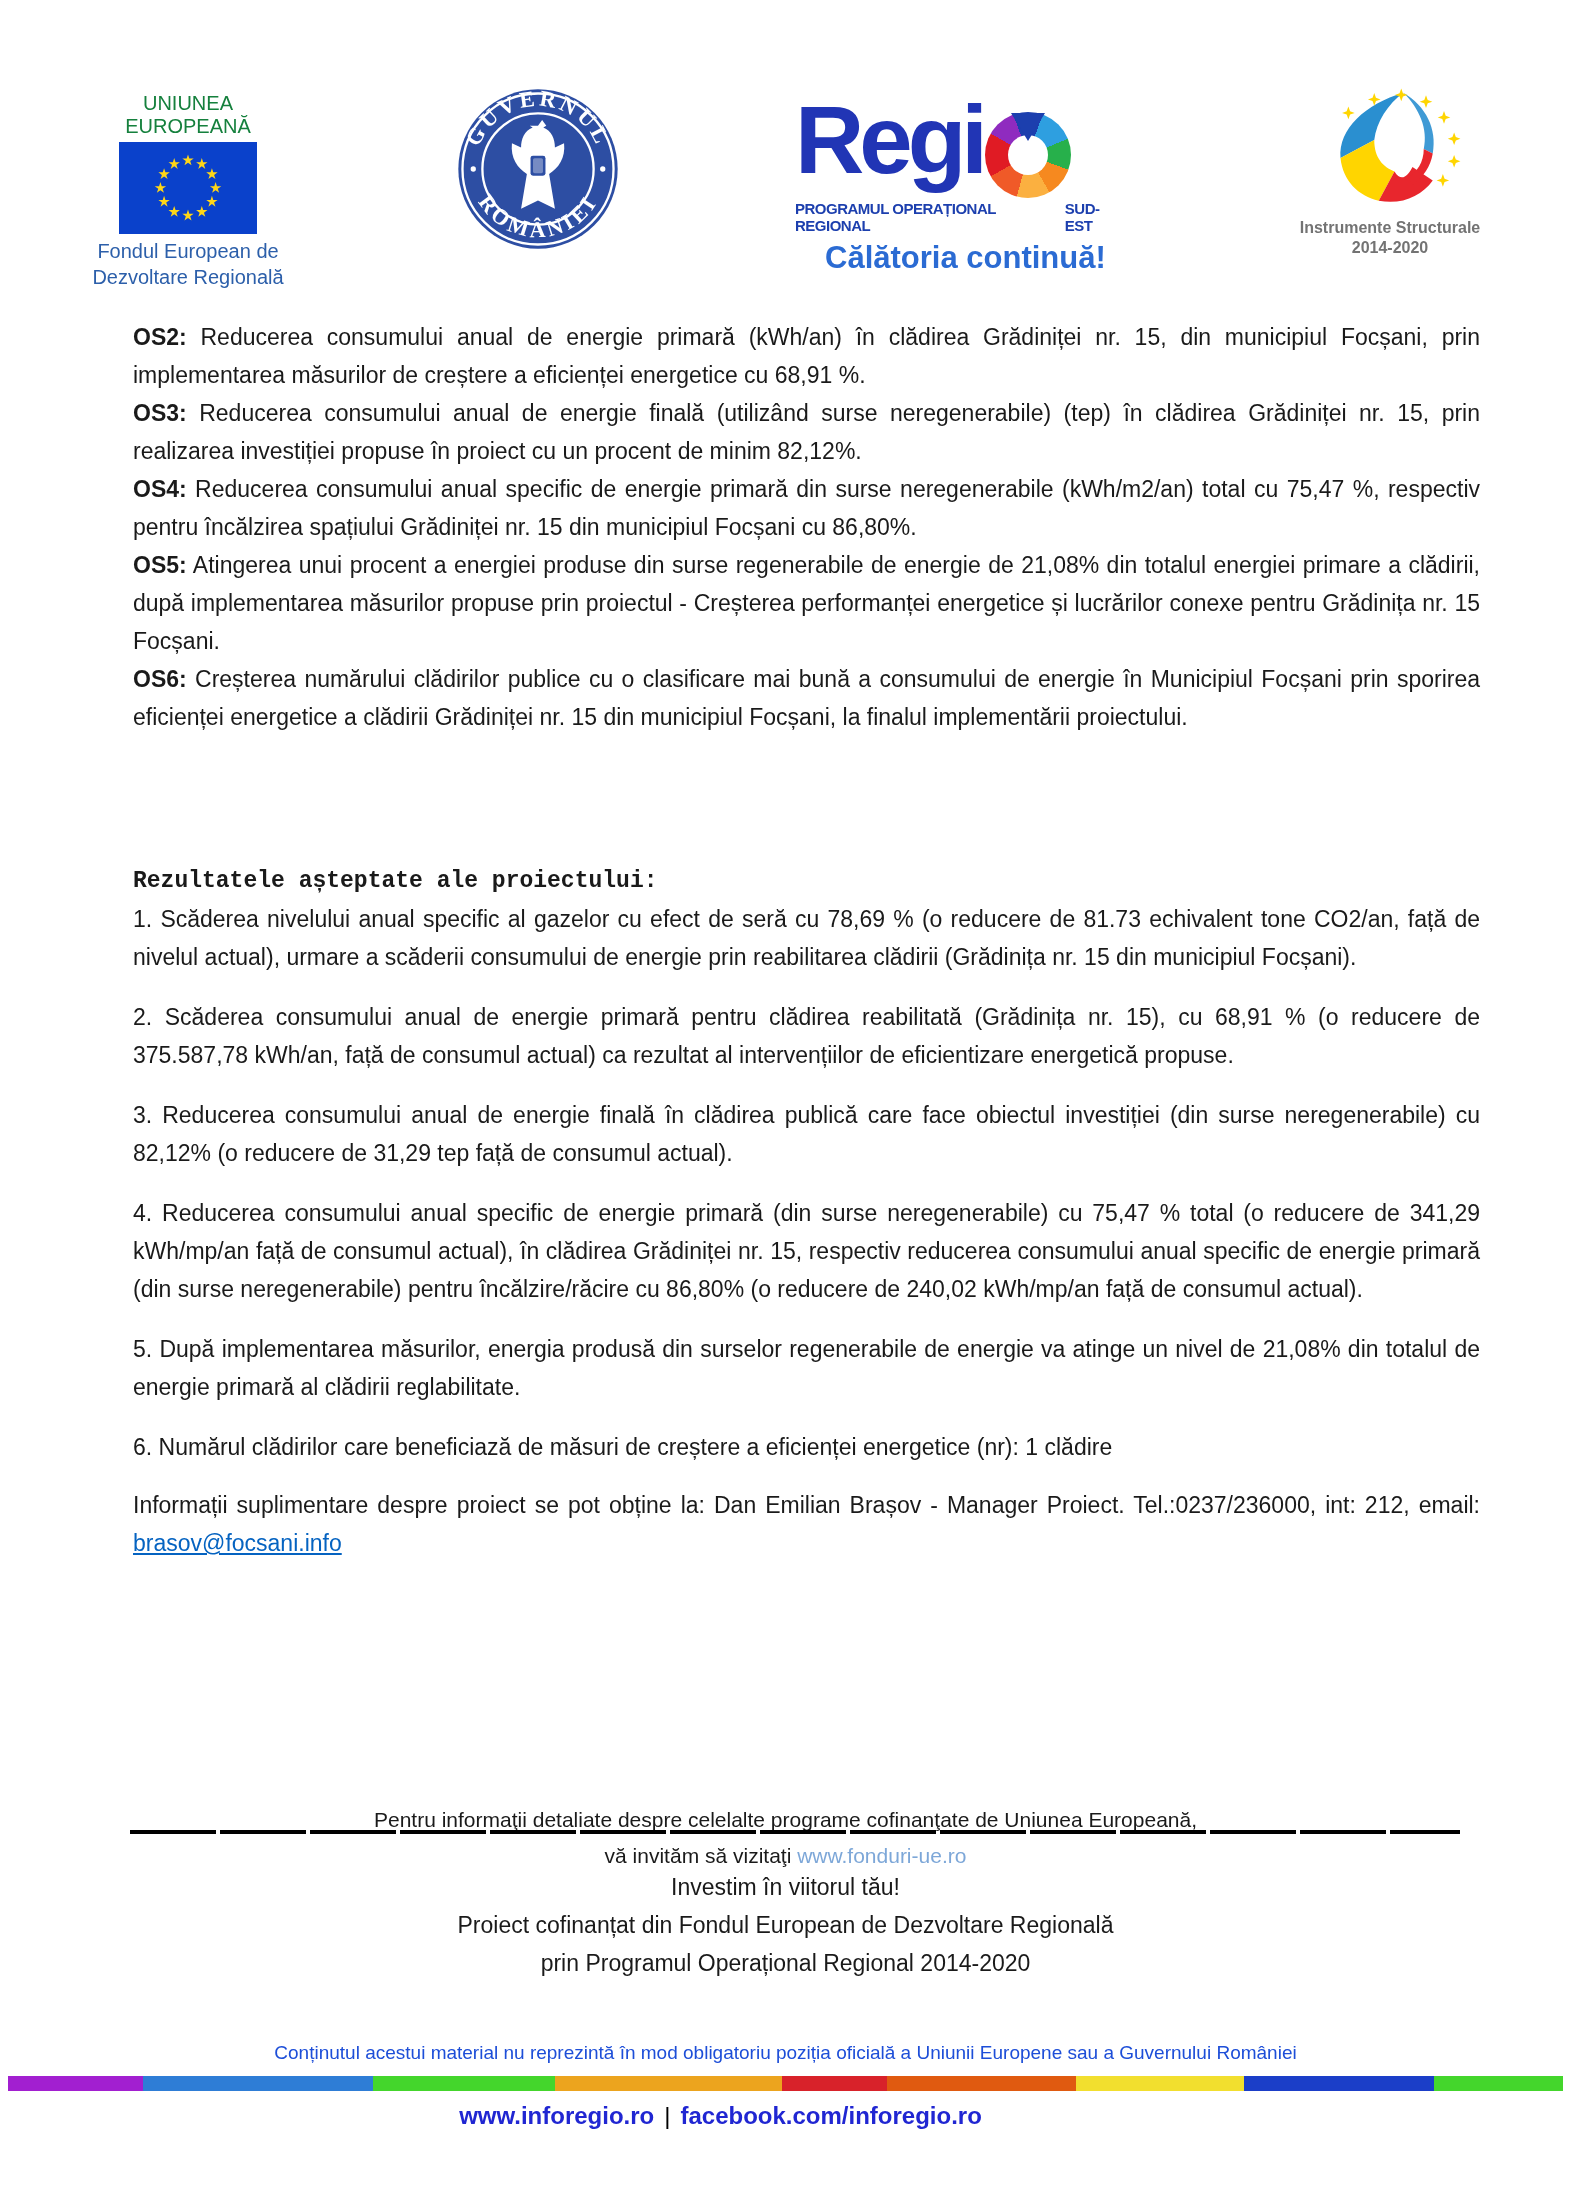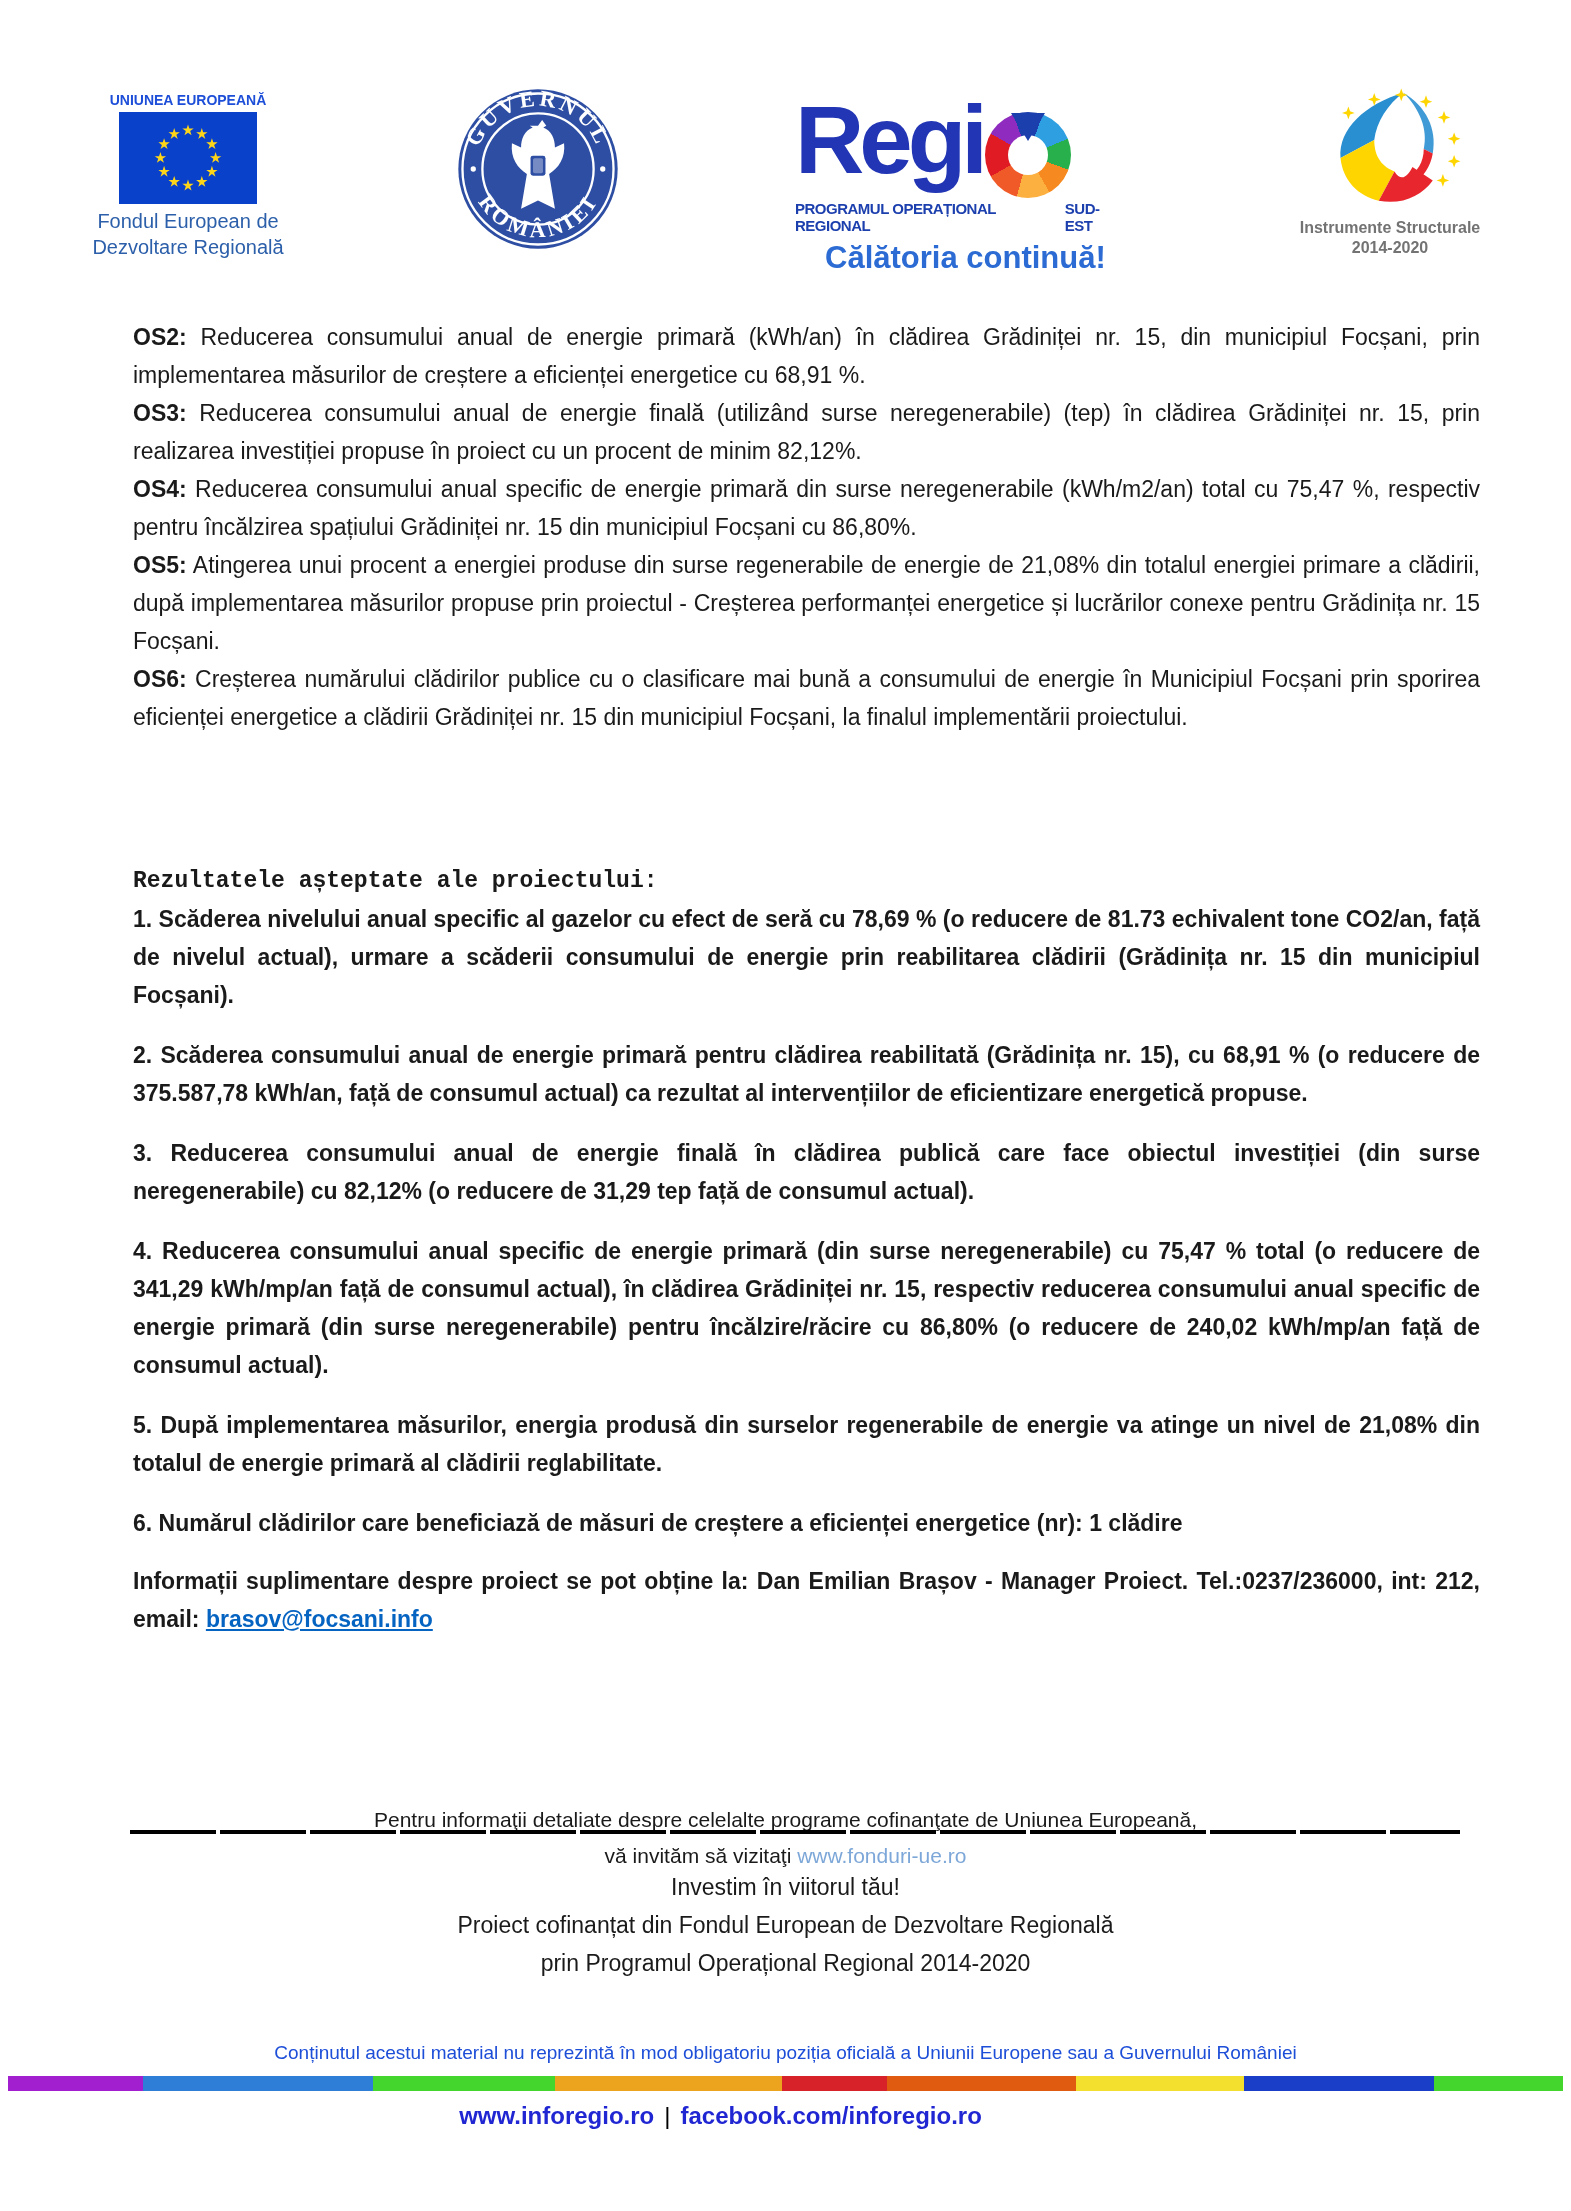--- a/index.html
+++ b/index.html
@@ -2,21 +2,21 @@
 <html><head>
 <meta charset="utf-8">
 <style>
   html,body{margin:0;padding:0;background:#fff;}
   .page{position:relative;width:1571px;height:2211px;background:#ffffff;overflow:hidden;
         font-family:"Liberation Sans", sans-serif;color:#1a1a1a;}
 
   
   .logo-block{position:absolute;text-align:center;}
   .eu-logo{left:88px;top:92px;width:200px;}
-  .eu-title{font-size:14px;font-weight:bold;color:#1d4ed8;letter-spacing:0px;margin-bottom:4px;}
+  .eu-title{font-size:20px;font-weight:normal;color:#15803d;letter-spacing:0px;margin-bottom:4px;}
   .eu-flag{display:block;margin:0 auto;}
   .eu-caption{font-size:20px;color:#2c5faa;line-height:26px;margin-top:4px;}
 
   .gov-logo{left:455px;top:86px;width:166px;height:166px;}
 
   .regio-logo{left:795px;top:98px;width:330px;text-align:left;}
   .regio-row{display:flex;align-items:flex-start;}
   .regio-word{font-size:96px;line-height:84px;font-weight:bold;color:#2135b5;letter-spacing:-5px;}
   .regio-wheel{position:relative;width:86px;height:86px;margin-left:2px;margin-top:14px;border-radius:50%;
     background:conic-gradient(#1c3fae 0deg 20deg,#2e9fe0 20deg 68deg,#27b04b 68deg 110deg,
@@ -31,21 +31,21 @@
 
   .is-logo{left:1290px;top:88px;width:200px;}
   .is-caption{font-size:16px;font-weight:bold;color:#737373;line-height:20px;margin-top:2px;}
 
   
   .bodytext{position:absolute;left:133px;width:1347px;font-size:23px;line-height:38px;text-align:justify;}
   #objectives{top:318px;}
   #objectives p{margin:0;}
   #results{top:862px;}
   #results h3{margin:0;font-size:23px;line-height:38px;font-family:Liberation Mono, monospace;}
-  #results p{margin:22px 0 0 0;font-weight:bold;}
+  #results p{margin:22px 0 0 0;}
   #results p.first{margin-top:0;}
   #contact{margin-top:20px !important;}
   a.email-link{color:#0563c1;text-decoration:underline;}
 
   .info-note{position:absolute;top:1802px;left:0;width:1571px;text-align:center;
     font-size:21px;line-height:36px;color:#1a1a1a;}
   .fonduri-link{color:#7da7d8;text-decoration:none;}
 
   .separator{position:absolute;top:1830px;left:130px;width:1330px;height:4px;
     background:repeating-linear-gradient(90deg,#000 0 86px,transparent 86px 90px);}

